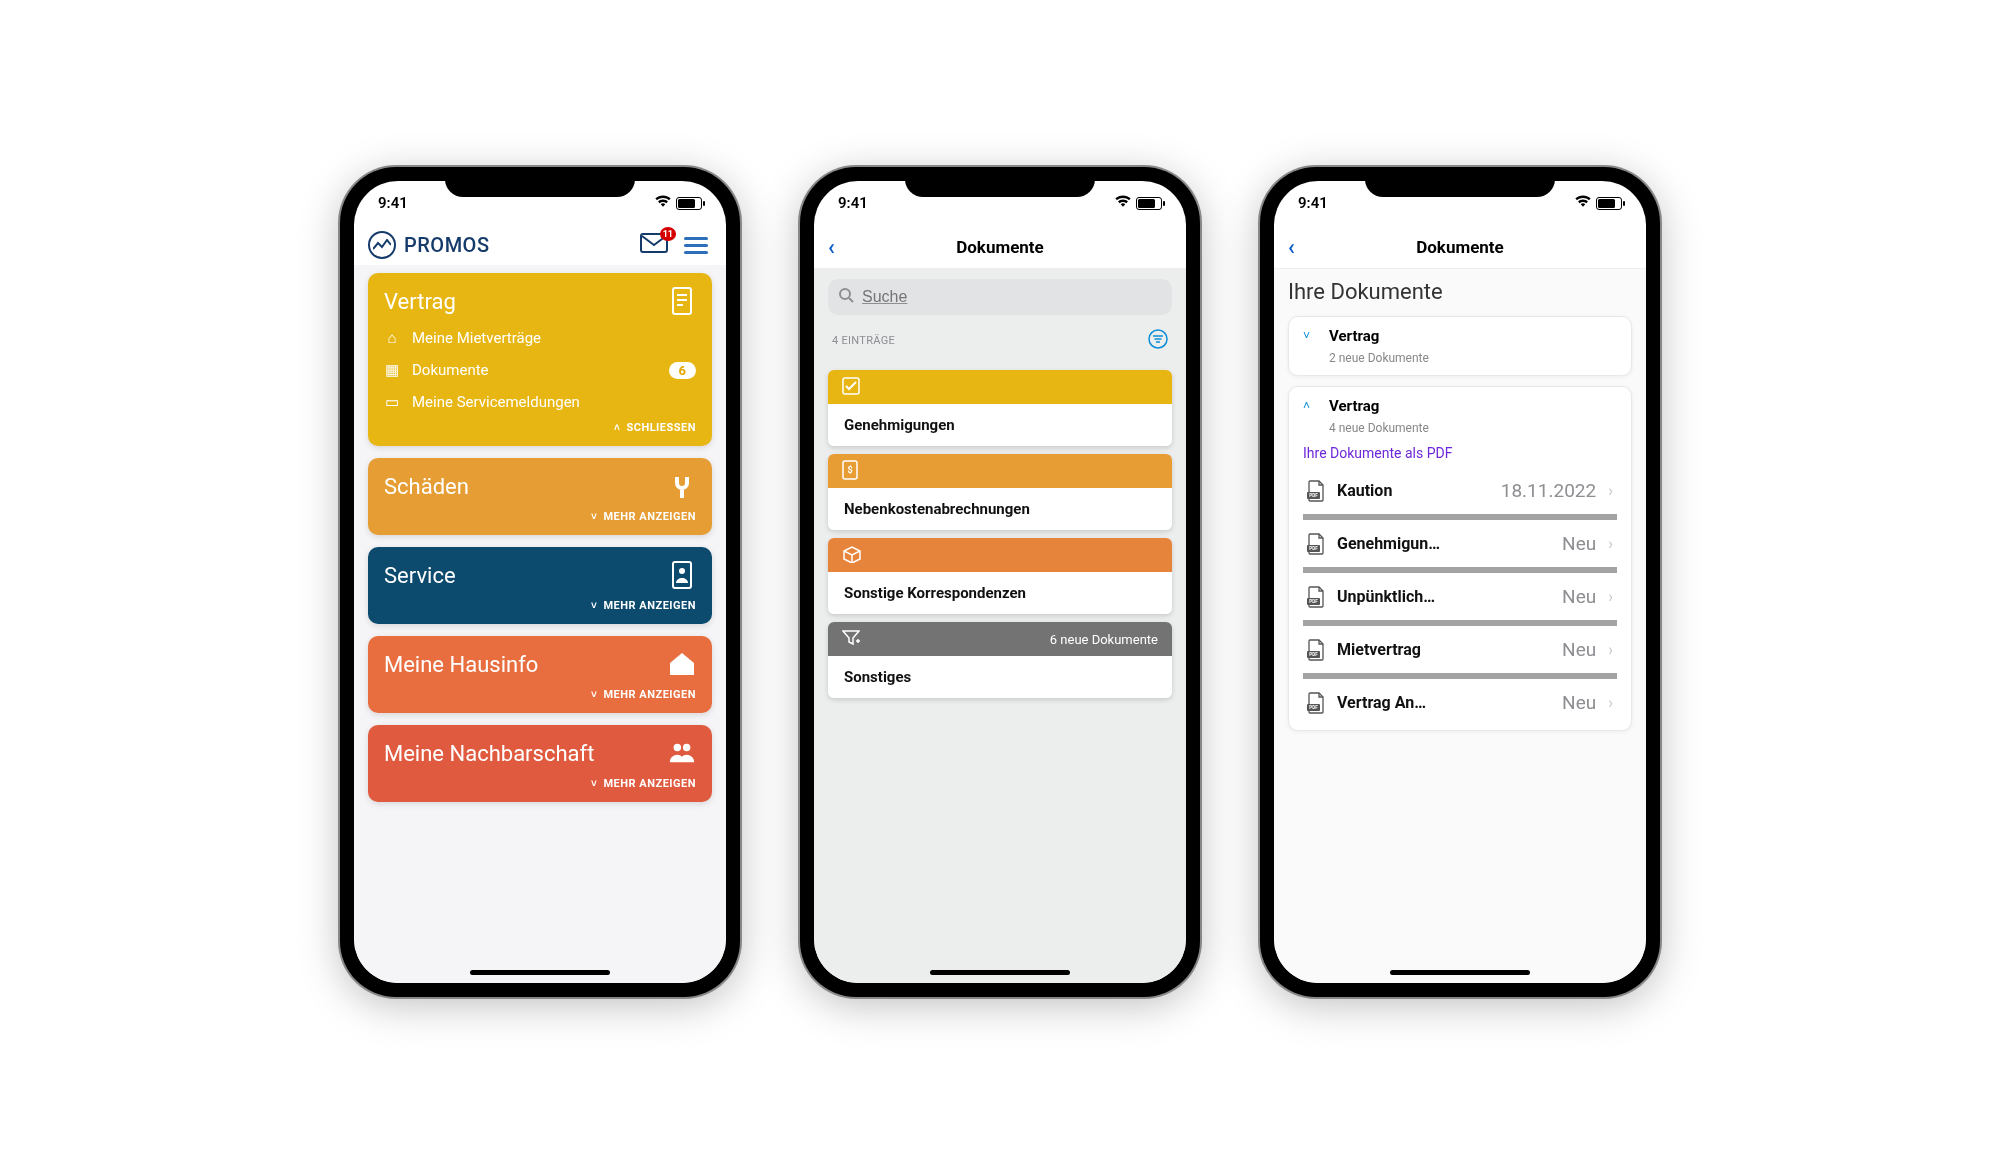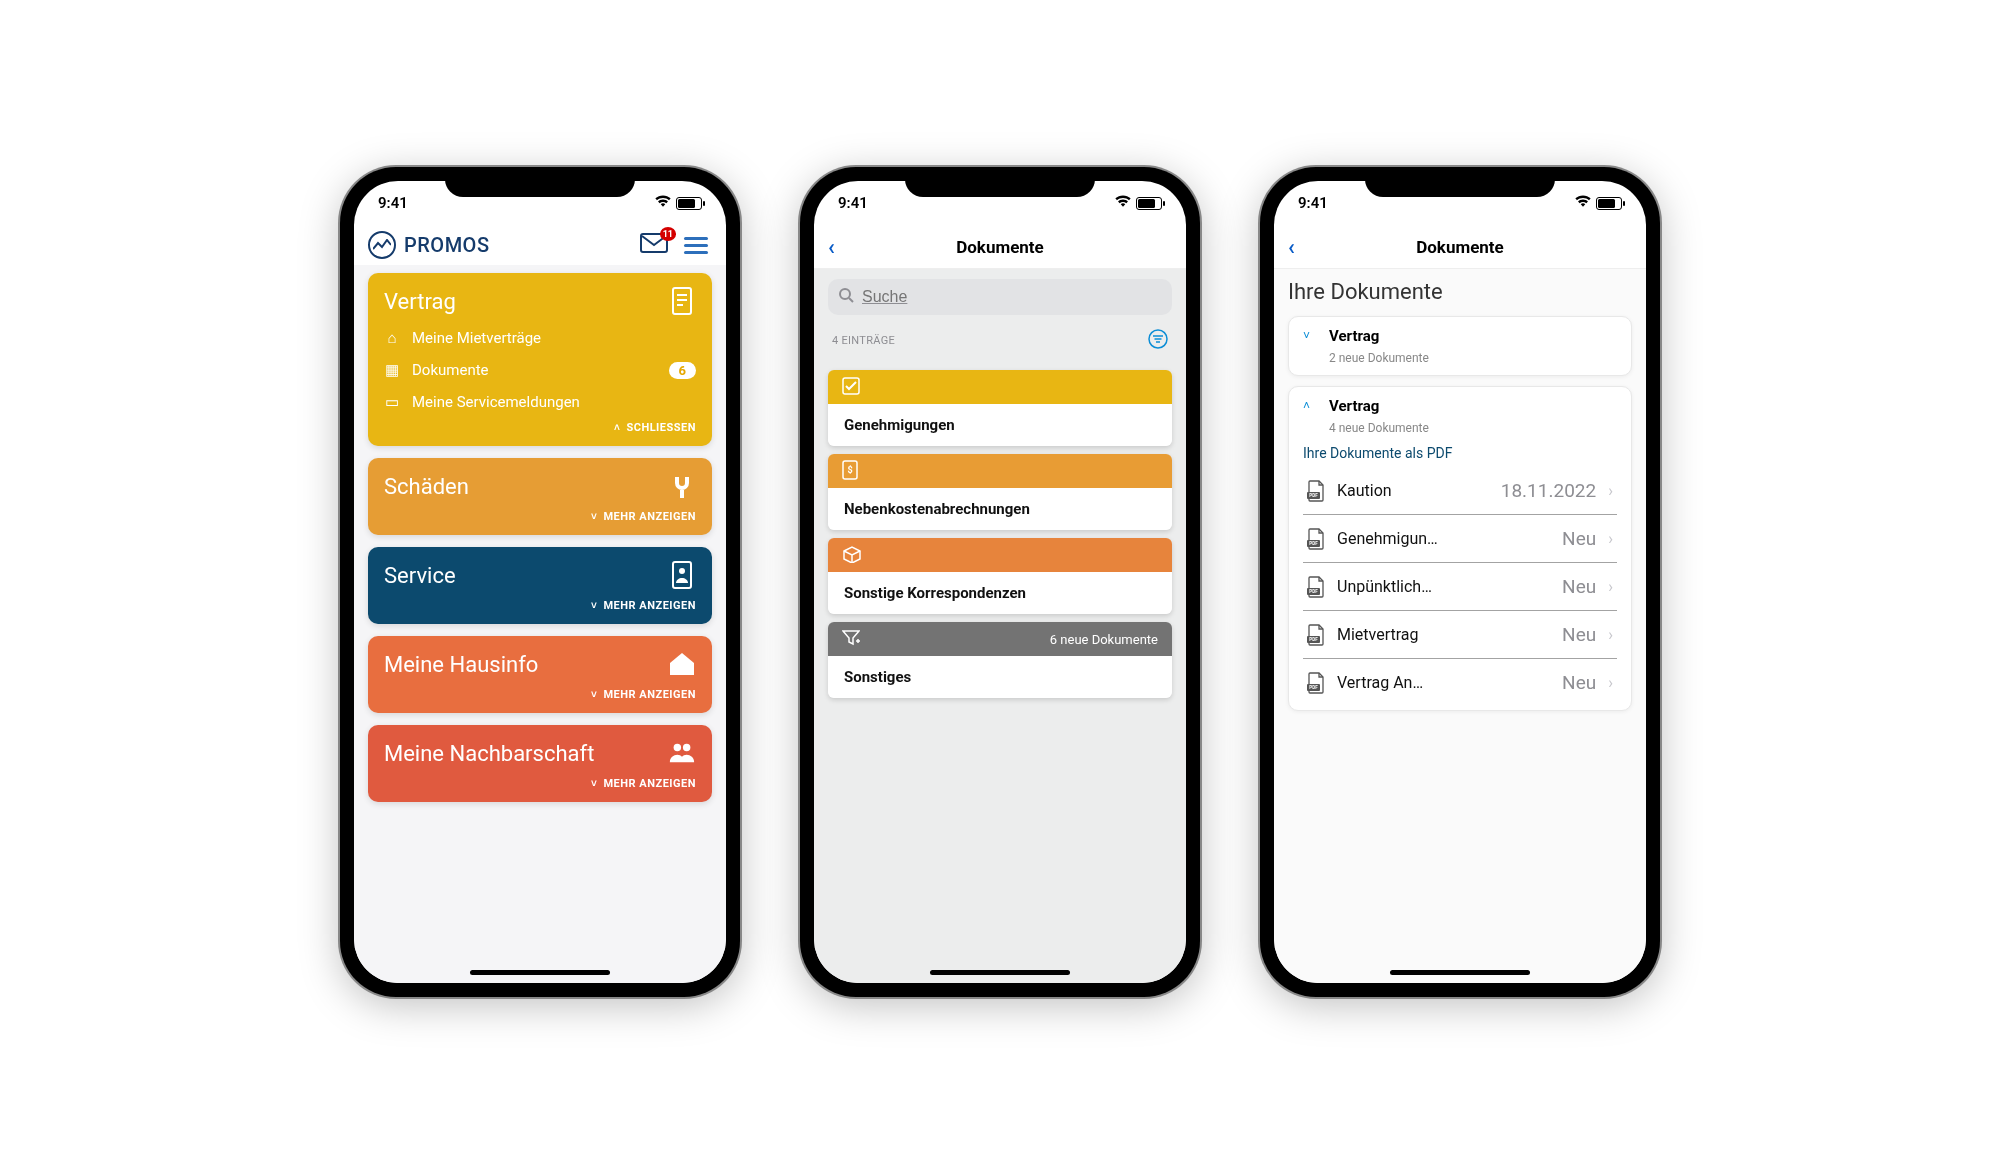--- a/index.html
+++ b/index.html
@@ -98,26 +98,26 @@
   .cat-head { height:34px; display:flex; align-items:center; justify-content:space-between; padding:0 14px; color:#fff; font-size:13px;}
   .cat-body { background:#fff; padding:12px 16px; font-weight:700; font-size:15px; color:#111;}
   
   .p3-body { flex:1; background:#fafafa; padding: 10px 14px;}
   .section-title { font-size:22px; color:#333; margin-bottom:12px;}
   .accordion { background:#fff; border:1px solid #e8e8e8; border-radius:10px; padding:10px 14px; margin-bottom:10px; box-shadow:0 1px 4px rgba(0,0,0,.06);}
   .acc-head { display:flex; align-items:center; gap:12px; }
   .acc-chev { color:#0a8dd6; font-size:12px; width:14px;}
   .acc-head .acc-title { font-weight:700; font-size:15px;}
   .acc-sub { font-size:12px; color:#888; margin-left:26px; margin-top:6px;}
-  .doclist-hdr { font-size:14px; color:#0c4a6e; margin:10px 0 6px 4px;}
-  .docrow { display:flex; align-items:center; gap:12px; padding:12px 4px; border-top:1px solid #a3a3a3;}
+  .doclist-hdr { font-size:14px; color:#6d28d9; margin:10px 0 6px 4px;}
+  .docrow { display:flex; align-items:center; gap:12px; padding:12px 4px; border-top:6px solid #a3a3a3;}
   .docrow:first-of-type { border-top:none;}
   .pdf-ic { width:18px; height:22px; position:relative; }
   .pdf-ic svg { width:100%; height:100%; }
-  .docrow .name { flex:1; font-size:16px; color:#111; white-space:nowrap; overflow:hidden; text-overflow:ellipsis;}
+  .docrow .name { flex:1; font-size:16px; color:#111; white-space:nowrap; overflow:hidden; text-overflow:ellipsis;font-weight:bold;}
   .docrow .meta { color:#8e8e93; font-size:19px;}
   .docrow .chevr { color:#c7c7cc; font-size:16px;}
   .scroll-mask { overflow-y:auto; }
 </style>
 </head>
 <body>
 
 <div class="phone">
   <div class="notch"></div>
   <div class="screen">

